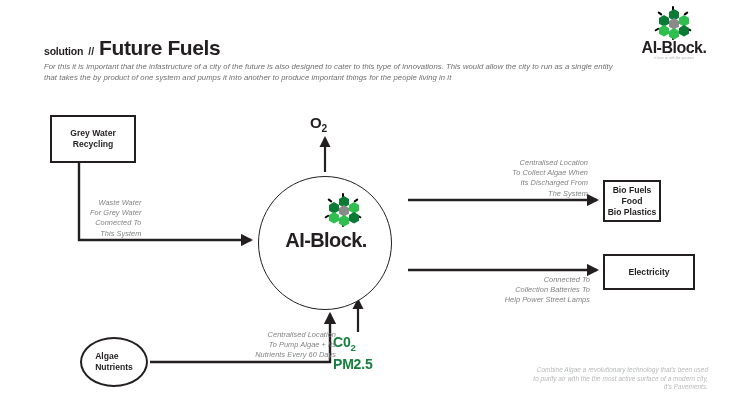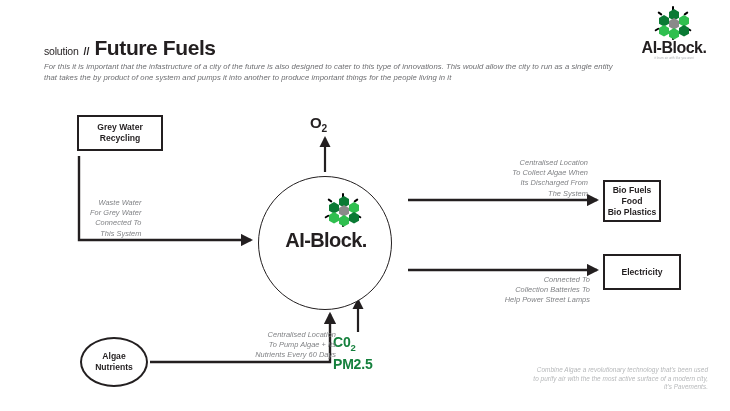--- a/index.html
+++ b/index.html
@@ -27,21 +27,21 @@
     width: 420px;
   }
   .title-line {
     display: flex;
     align-items: baseline;
     gap: 5px;
     white-space: nowrap;
   }
   .title-kicker {
     font-size: 10.5px;
-    font-weight: normal;
+    font-weight: bold;
     letter-spacing: -0.2px;
     color: #231f20;
   }
   .title-sep {
     font-size: 10.5px;
     font-weight: bold;
     color: #231f20;
   }
   .title-main {
     font-size: 21px;
@@ -116,38 +116,38 @@
     display: flex;
     align-items: center;
     justify-content: center;
     text-align: center;
     font-size: 8.6px;
     font-weight: bold;
     line-height: 11px;
     color: #231f20;
     box-sizing: border-box;
   }
-  #box-greywater { left: 50px; top: 115px; width: 86px; height: 36px; margin-left: 27px; }
+  #box-greywater { left: 50px; top: 115px; width: 86px; height: 48px; }
   #box-biofuels  { left: 603px; top: 180px; width: 58px; height: 42px; }
-  #box-electricity { left: 603px; top: 254px; width: 78px; height: 36px; }
+  #box-electricity { left: 603px; top: 254px; width: 92px; height: 36px; }
 
   
   #node-algae {
     position: absolute;
     left: 80px;
     top: 337px;
     width: 68px;
     height: 50px;
     border: 2.2px solid #231f20;
     border-radius: 50%;
     background: #ffffff;
     display: flex;
     align-items: center;
     justify-content: center;
-    text-align: center;
+    text-align: left;
     font-size: 8.6px;
     font-weight: bold;
     line-height: 11px;
     color: #231f20;
     box-sizing: border-box;
   }
 
   
   #hub {
     position: absolute;

